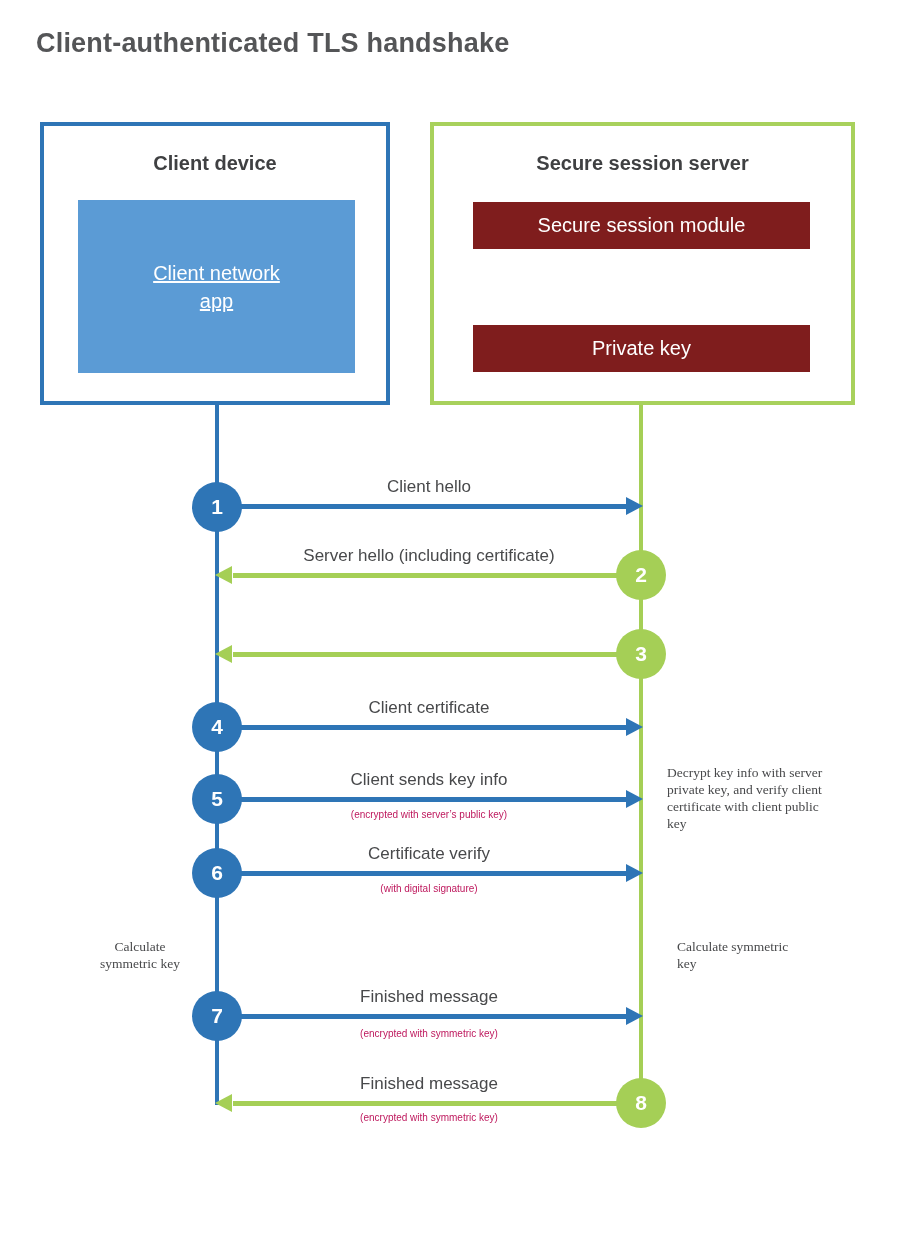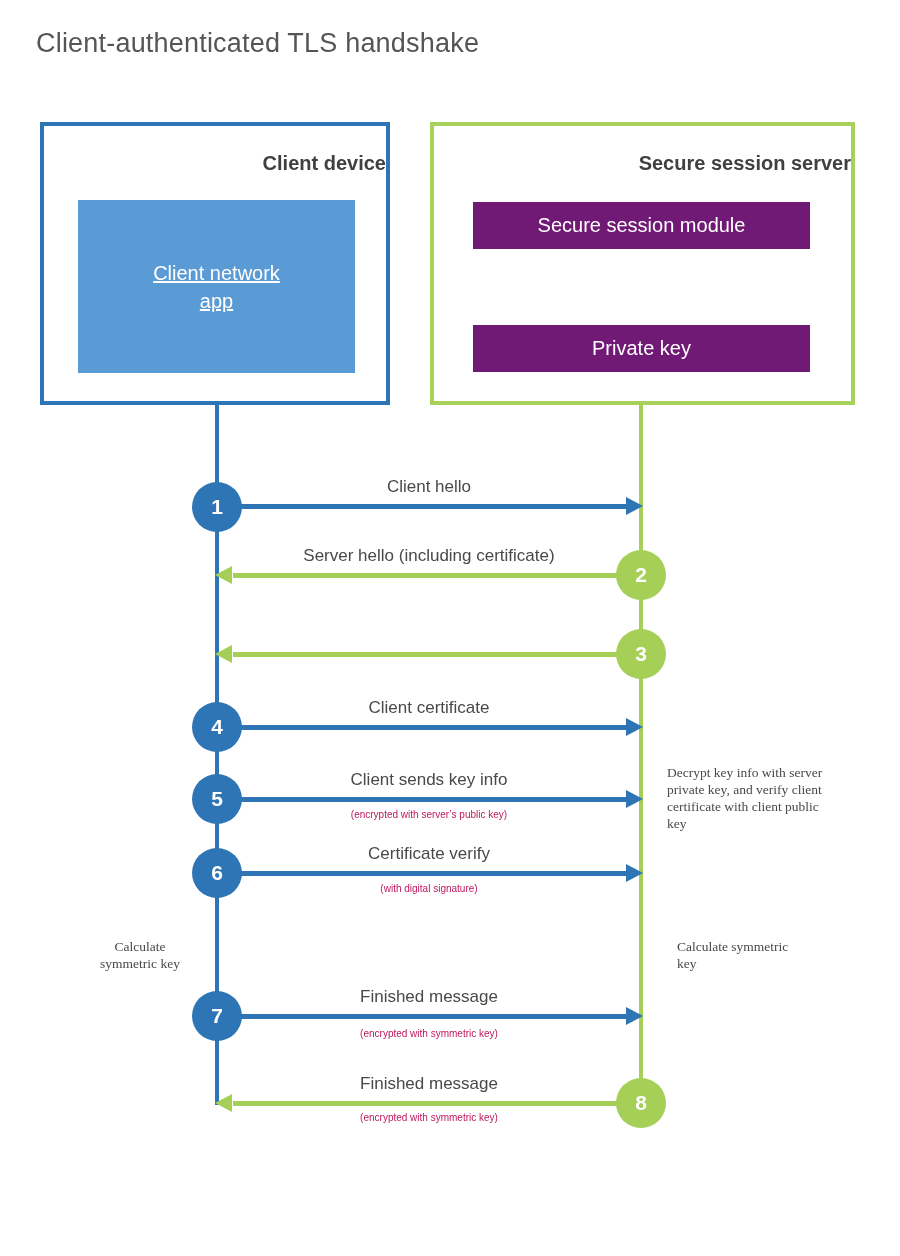--- a/index.html
+++ b/index.html
@@ -5,43 +5,43 @@
   html, body { margin: 0; padding: 0; background: #ffffff; }
   body { font-family: "Liberation Sans", sans-serif; }
   #canvas {
     position: relative; width: 900px; height: 1256px;
     background: #ffffff; overflow: hidden;
   }
 
   
   .page-title {
     position: absolute; left: 36px; top: 28px;
-    font-size: 27px; font-weight: 400; letter-spacing: 0.2px;
+    font-size: 27px; font-weight: 700; letter-spacing: 0.2px;
     color: #545557;
   }
 
   
   .actor-box { position: absolute; box-sizing: border-box; background: #ffffff; }
   .client-box { left: 40px;  top: 122px; width: 350px; height: 283px; border: 4px solid #2e75b6; }
   .server-box { left: 430px; top: 122px; width: 425px; height: 283px; border: 4px solid #a8d15c; }
   .box-title {
-    margin-top: 26px; text-align: right;
+    margin-top: 26px; text-align: center;
     font-size: 20px; font-weight: bold; color: #3f4042;
   }
   .app-box {
     position: absolute; left: 78px; top: 200px; width: 277px; height: 173px;
     background: #5b9bd5; display: flex; align-items: center; justify-content: center;
   }
   .app-box span {
     display: inline-block; width: 150px; text-align: center;
     color: #ffffff; font-size: 20px; line-height: 28px; text-decoration: underline;
   }
   .server-bar {
     position: absolute; left: 473px; width: 337px; height: 47px;
-    background: #701a75; color: #ffffff; font-size: 20px;
+    background: #7f1d1d; color: #ffffff; font-size: 20px;
     text-align: center; line-height: 47px;
   }
   .bar-0 { top: 202px; }
   .bar-1 { top: 264px; }
   .bar-2 { top: 325px; }
 
   
   .lifeline { position: absolute; width: 4px; top: 405px; height: 700px; z-index: 0; }
   .lifeline.blue  { left: 215px; background: #2e75b6; }
   .lifeline.green { left: 639px; background: #a5cf56; }

